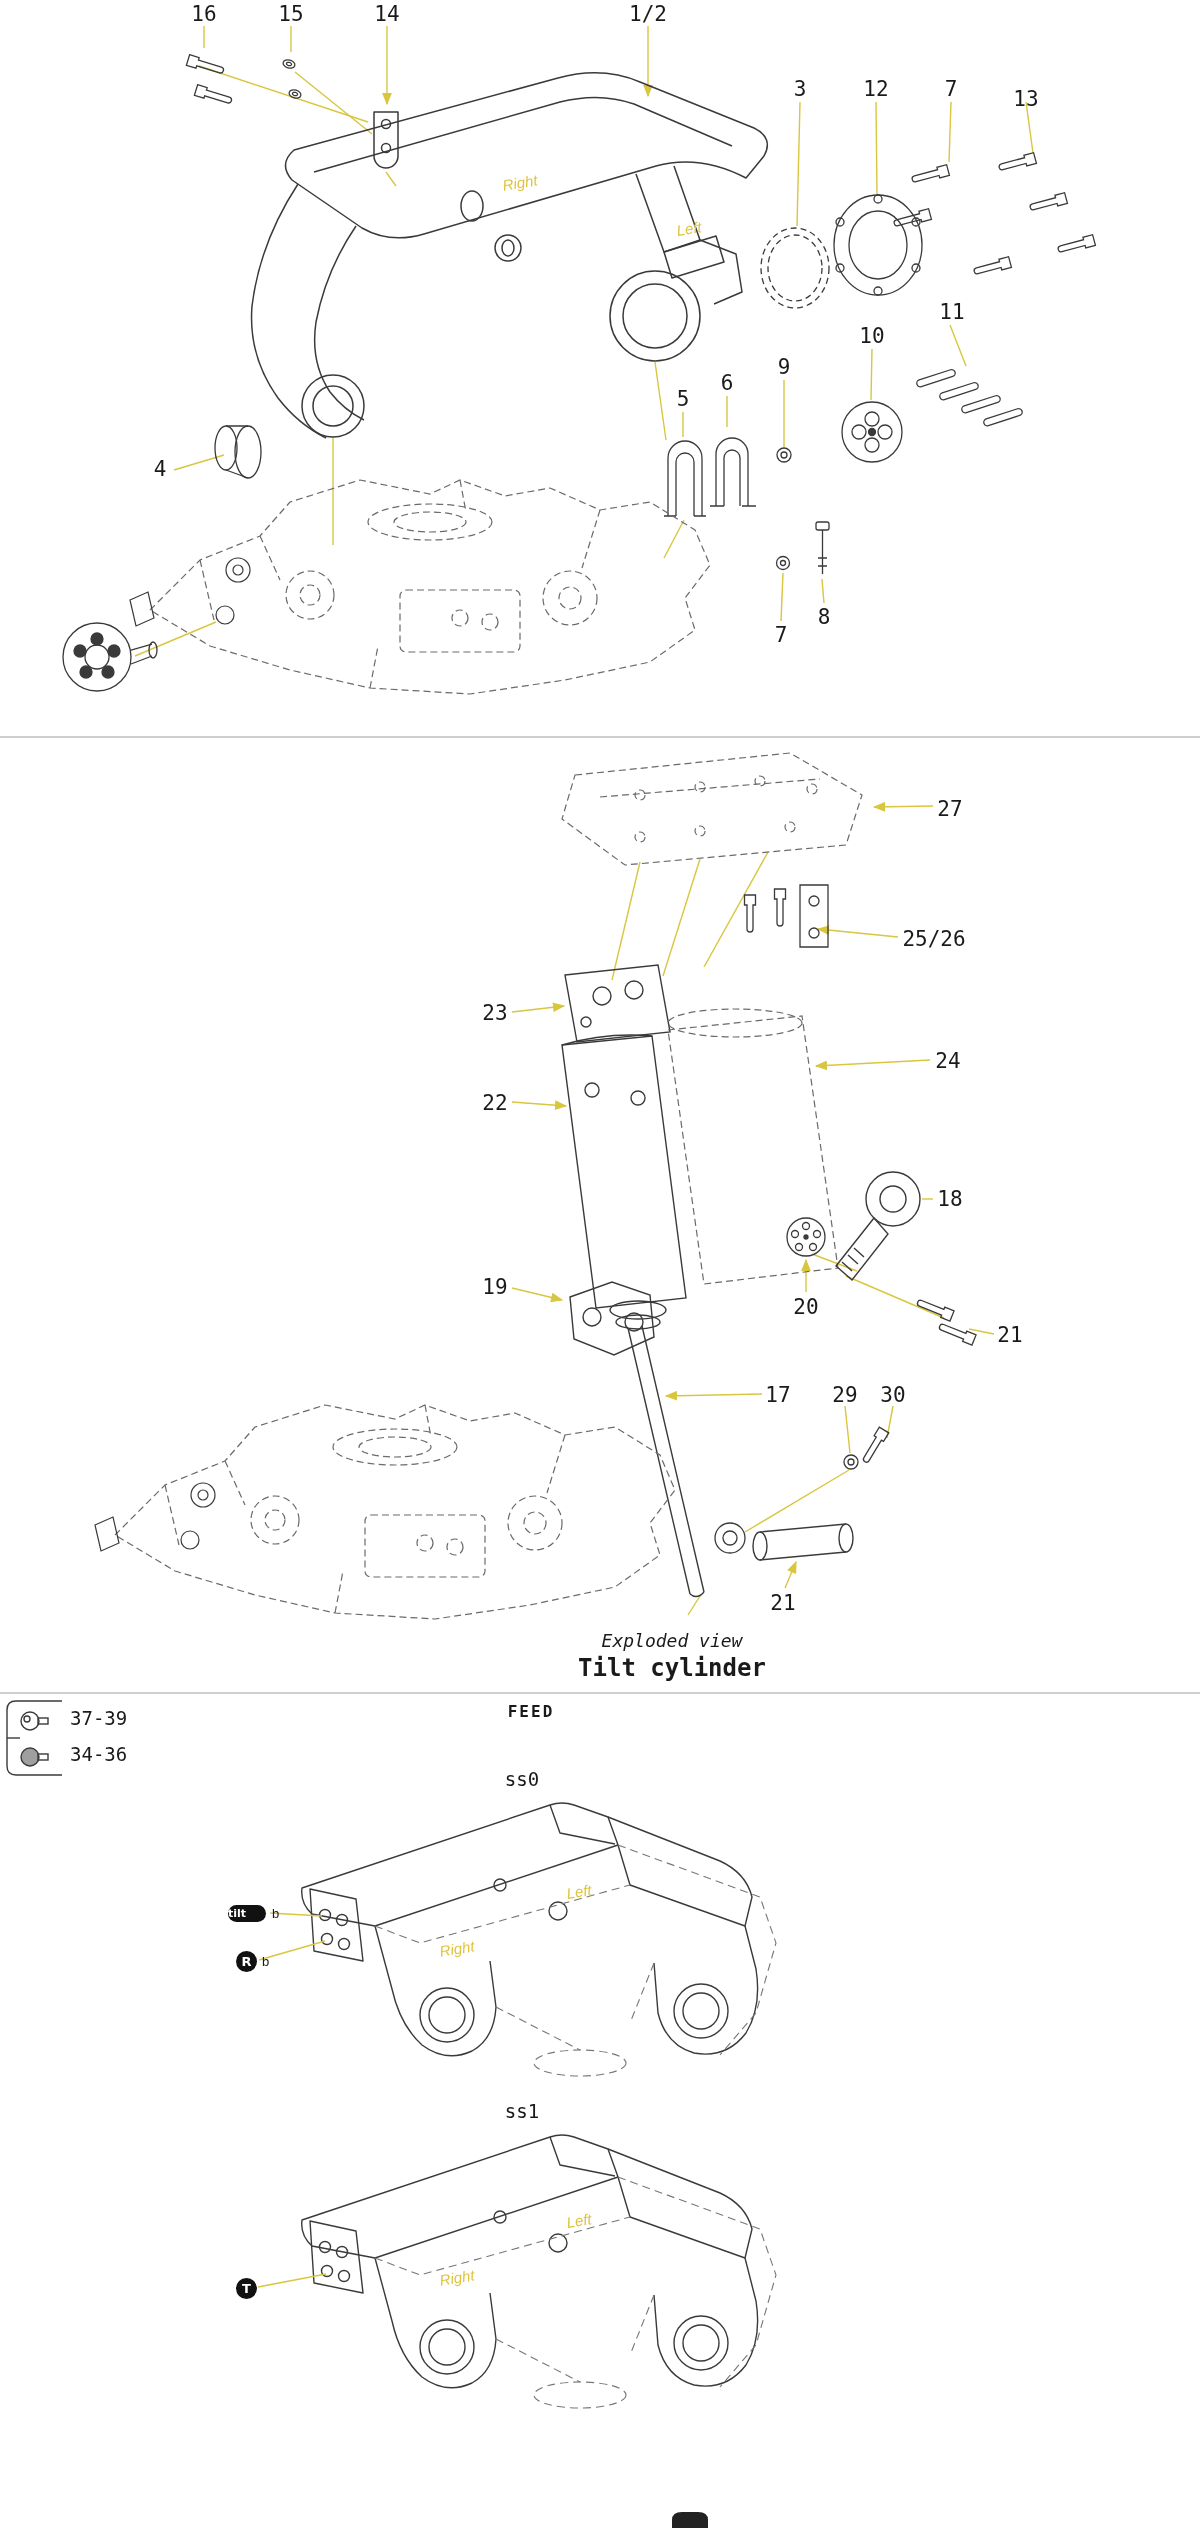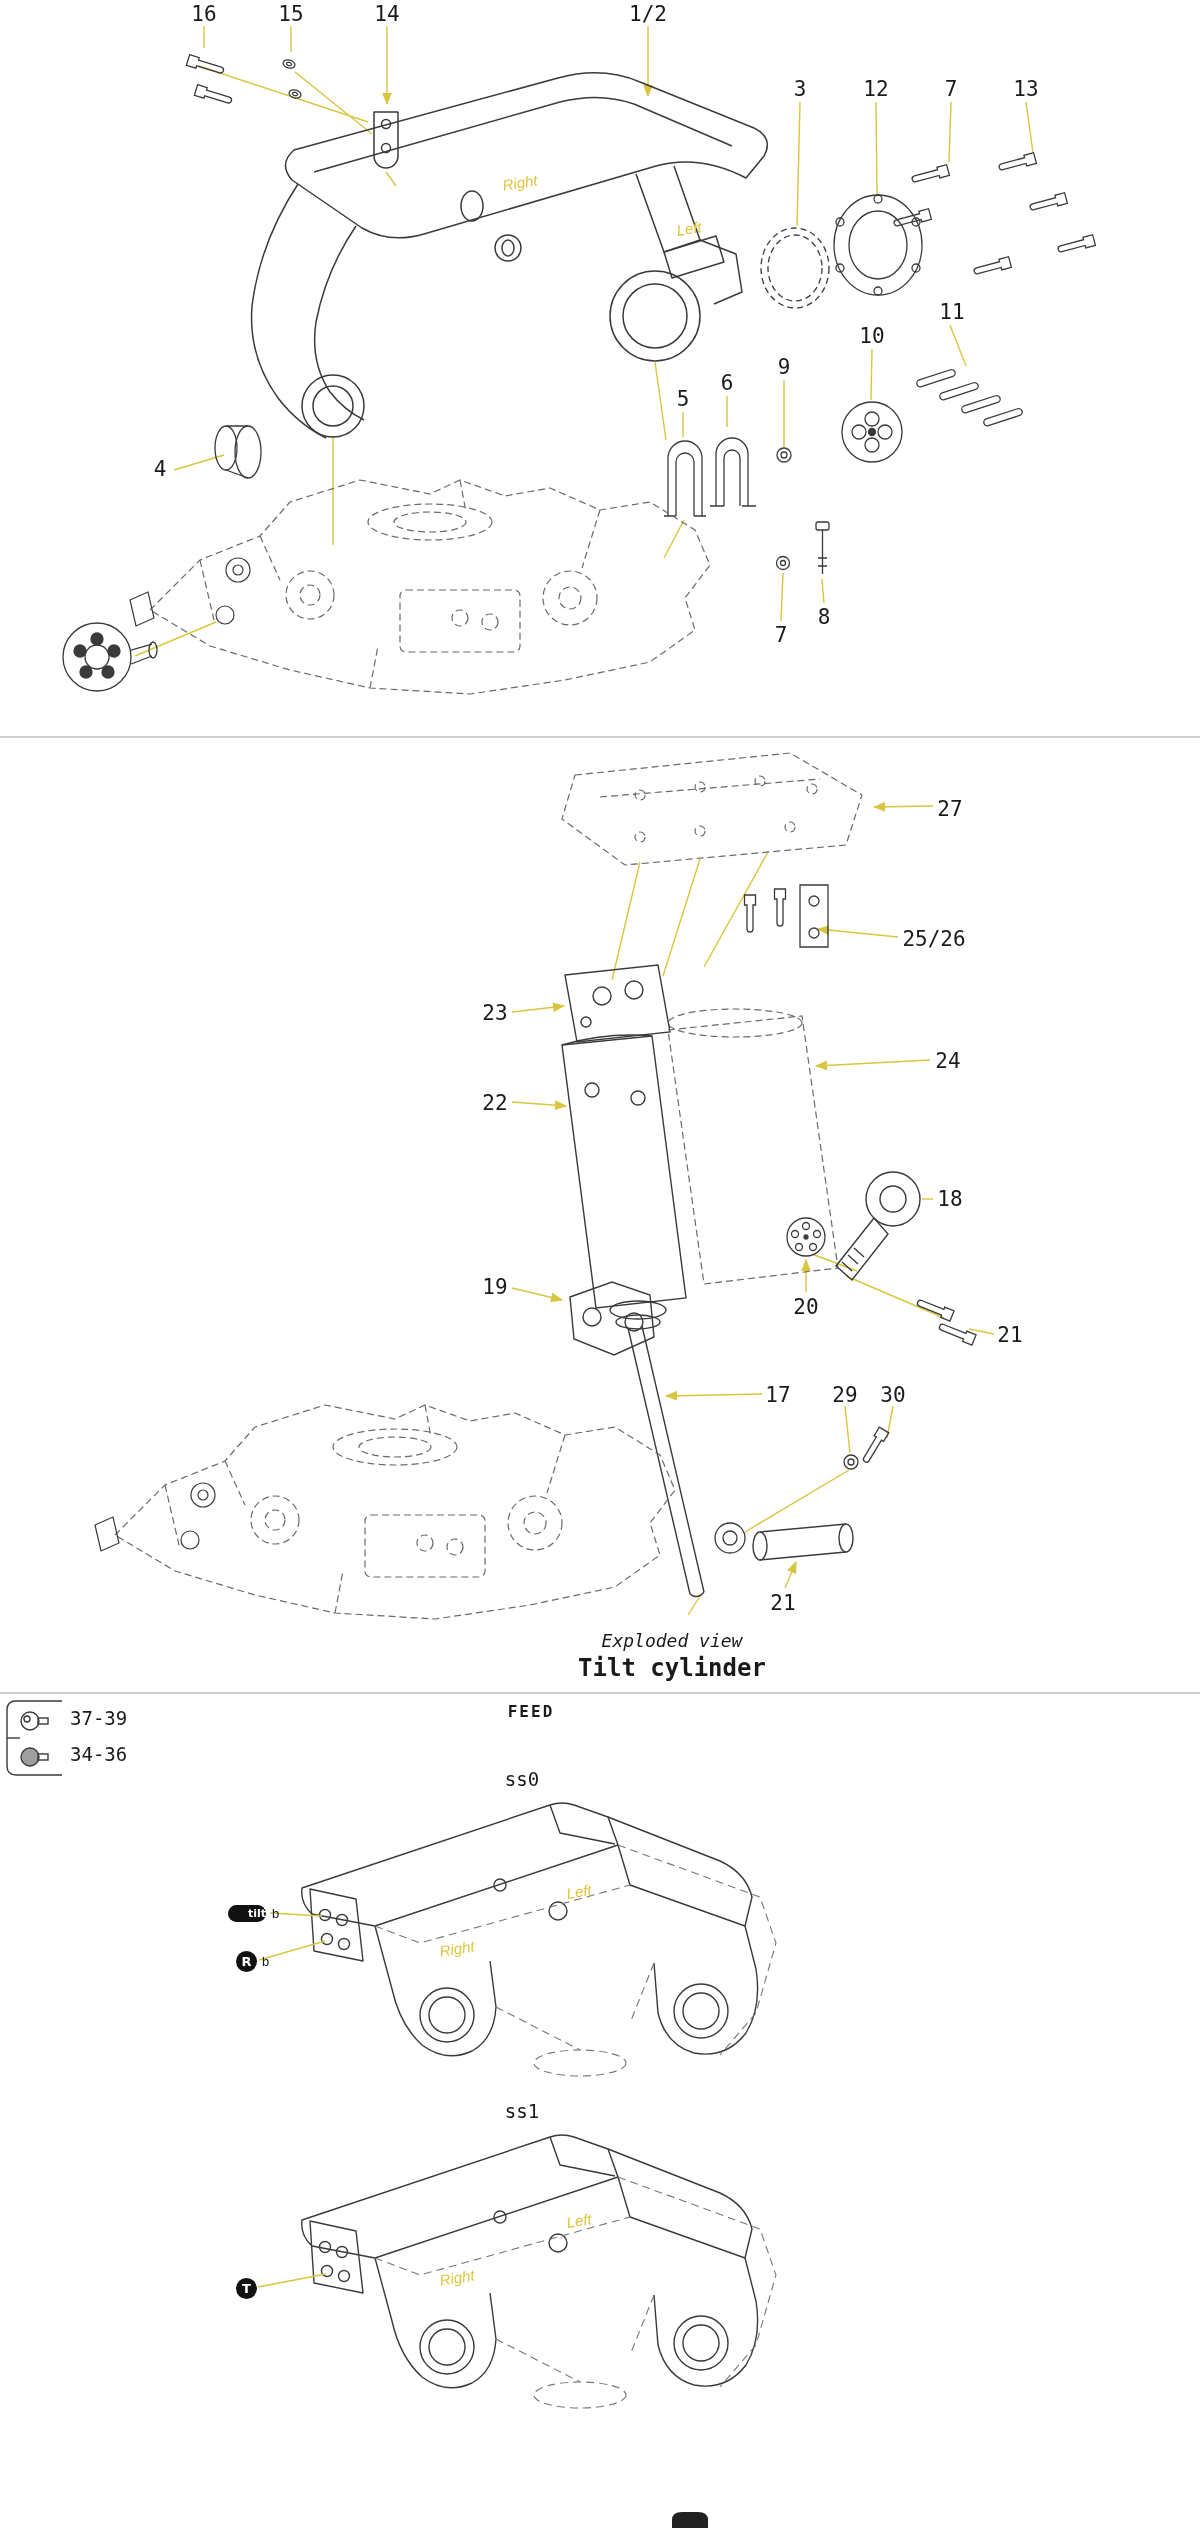--- a/index.html
+++ b/index.html
@@ -9,21 +9,21 @@
   svg.art{position:absolute;left:0;top:0}
   .lbl{position:absolute;transform:translateX(-50%);font-size:21px;line-height:22px;color:#1a1a1a;white-space:nowrap}
   .orient{position:absolute;transform:translateX(-50%) rotate(-9deg);font-size:15px;font-style:italic;
           font-family:"Liberation Sans",sans-serif;color:#dfc43e;white-space:nowrap}
   .cap-italic{position:absolute;transform:translateX(-50%);font-size:18px;font-style:italic;color:#1a1a1a;white-space:nowrap}
   .cap-bold{position:absolute;transform:translateX(-50%);font-size:24px;font-weight:bold;color:#1a1a1a;white-space:nowrap}
   .feed-title{position:absolute;transform:translateX(-50%);font-size:16px;font-weight:bold;letter-spacing:2px;color:#1a1a1a}
   .ss-label{position:absolute;transform:translateX(-50%);font-size:19px;color:#1a1a1a}
   .legend-text{position:absolute;font-size:19px;color:#1a1a1a;white-space:nowrap}
   .badge-pill{position:absolute;width:38px;height:17px;border-radius:9px;background:#111;color:#fff;
-              font-size:11px;font-weight:bold;text-align:right;line-height:17px;
+              font-size:11px;font-weight:bold;text-align:left;line-height:17px;
               font-family:"DejaVu Sans","Liberation Sans",sans-serif}
   .badge-circle{position:absolute;width:21px;height:21px;border-radius:50%;background:#111;color:#fff;
                 font-size:13px;font-weight:bold;text-align:center;line-height:21px;
                 font-family:"DejaVu Sans","Liberation Sans",sans-serif}
   .suffix{position:absolute;font-size:13px;color:#1a1a1a;font-family:"Liberation Sans",sans-serif}
 </style>
 </head>
 <body>
 
 <div class="page">
@@ -375,21 +375,21 @@
     </g>
   </svg>
 
   <div class="lbl" style="left:204px;top:3px">16</div>
   <div class="lbl" style="left:291px;top:3px">15</div>
   <div class="lbl" style="left:387px;top:3px">14</div>
   <div class="lbl" style="left:648px;top:3px">1/2</div>
   <div class="lbl" style="left:800px;top:78px">3</div>
   <div class="lbl" style="left:876px;top:78px">12</div>
   <div class="lbl" style="left:951px;top:78px">7</div>
-  <div class="lbl" style="left:1026px;top:78px">13</div>
+  <div class="lbl" style="left:1026px;top:88px">13</div>
   <div class="lbl" style="left:160px;top:458px">4</div>
   <div class="lbl" style="left:683px;top:388px">5</div>
   <div class="lbl" style="left:727px;top:372px">6</div>
   <div class="lbl" style="left:784px;top:356px">9</div>
   <div class="lbl" style="left:872px;top:325px">10</div>
   <div class="lbl" style="left:952px;top:301px">11</div>
   <div class="lbl" style="left:781px;top:624px">7</div>
   <div class="lbl" style="left:824px;top:606px">8</div>
 
   <div class="orient" style="left:520px;top:174px">Right</div>

